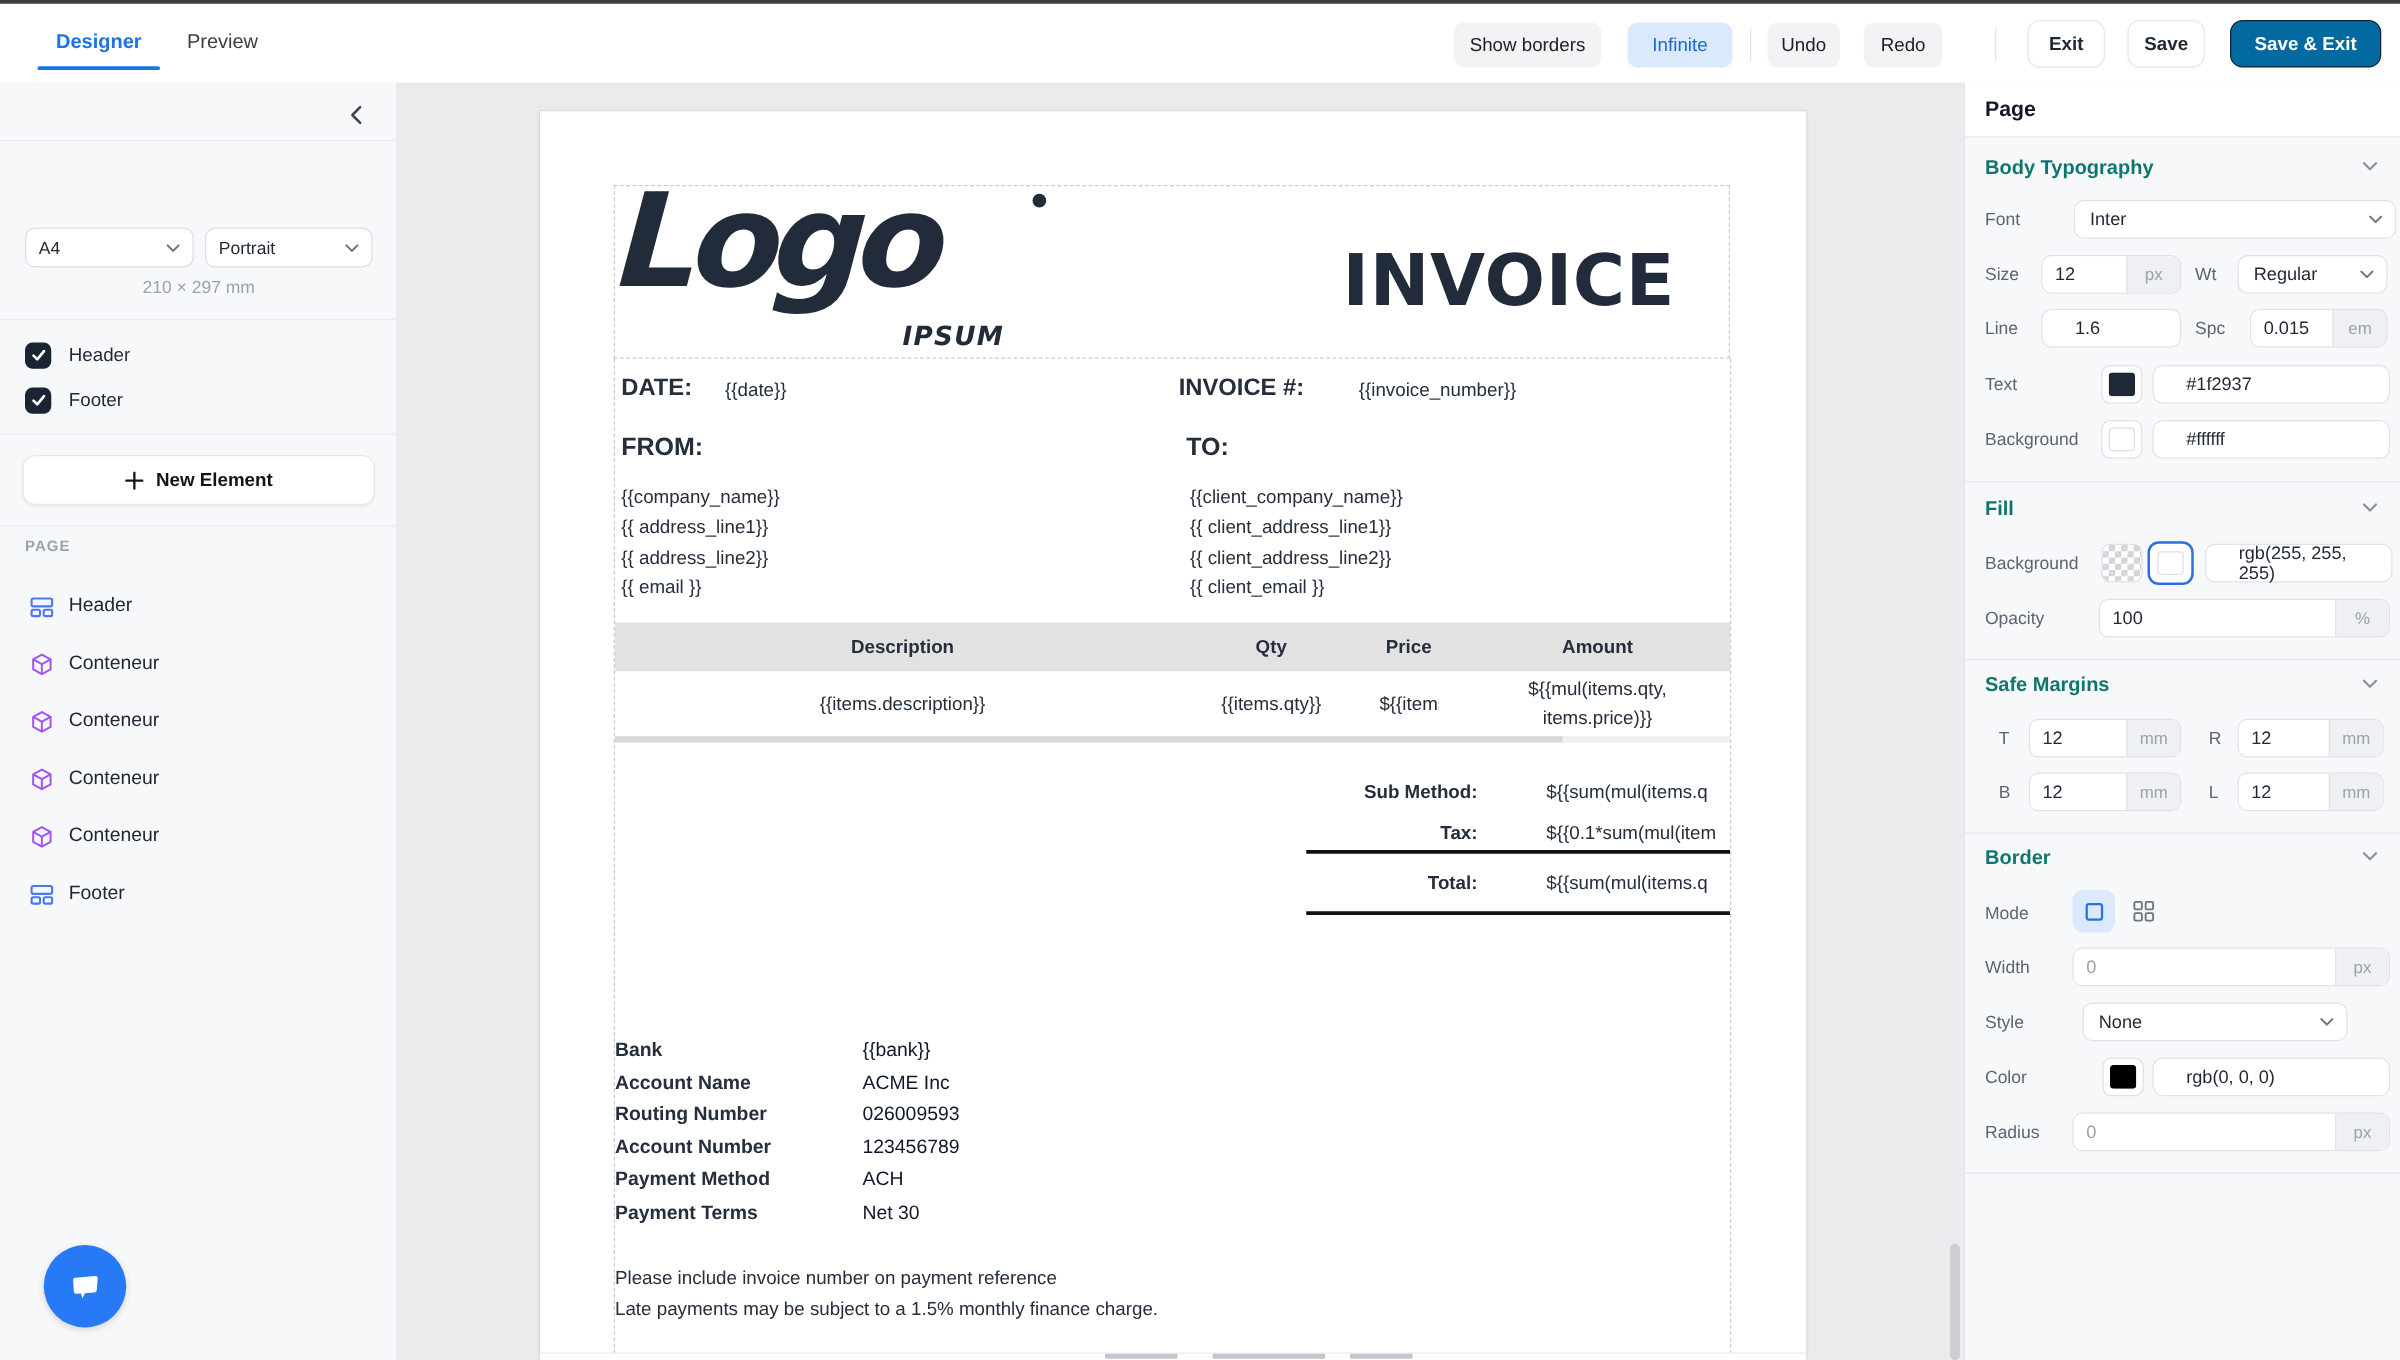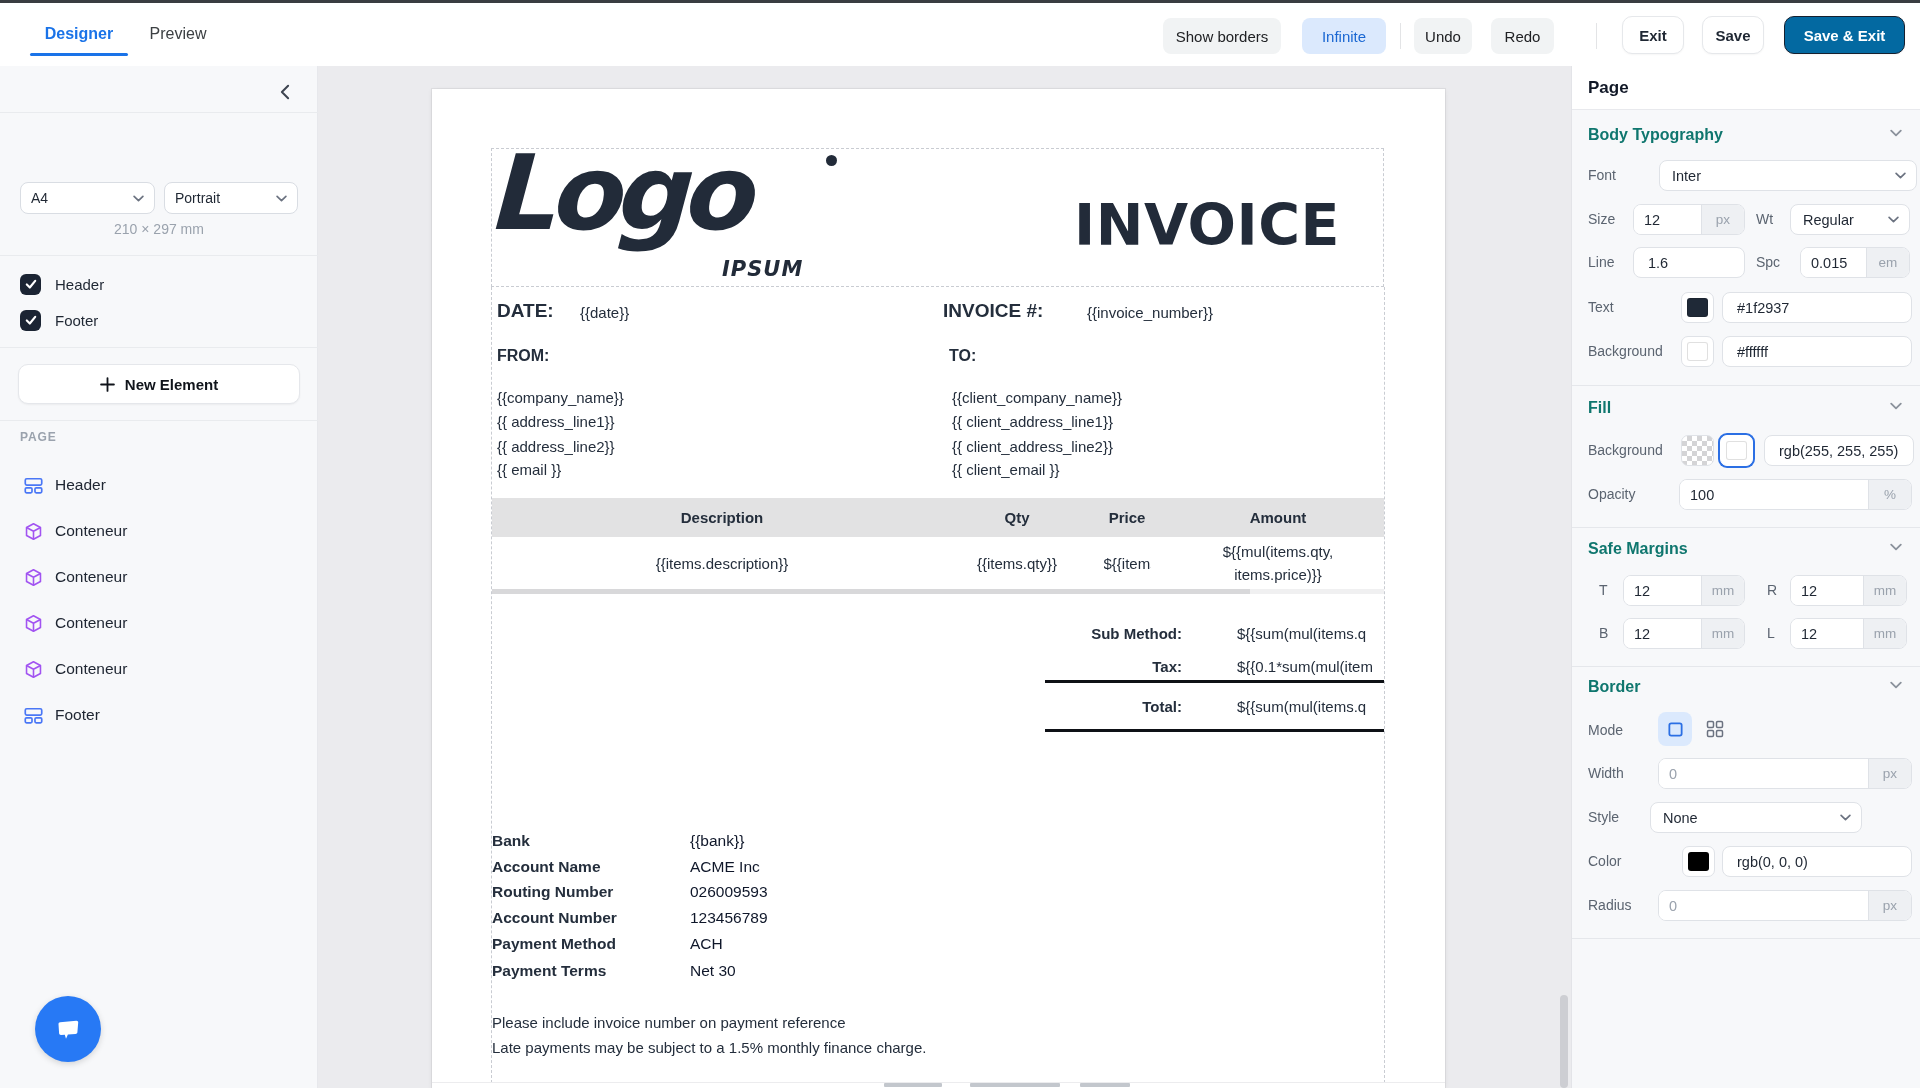--- a/index.html
+++ b/index.html
@@ -51,21 +51,21 @@
 
   .inv{color:#242e3c}
   .logo-wrap{position:absolute;left:64px;top:64px;width:345px;height:130px}
   .logo-text{position:absolute;left:0;top:-12px;font-family:"DejaVu Sans","Liberation Sans",sans-serif;font-weight:bold;font-style:italic;font-size:104px;letter-spacing:-7px;color:#222b39;transform:skewX(-4deg);line-height:1}
   .logo-dot{position:absolute;left:330px;top:2px;width:11px;height:11px;border-radius:50%;background:#222b39}
   .logo-sub{position:absolute;left:226px;top:104px;font-family:"DejaVu Sans","Liberation Sans",sans-serif;font-weight:bold;font-style:italic;font-size:21px;letter-spacing:1px;color:#222b39}
   .inv-title{position:absolute;right:105px;top:108px;font-family:"DejaVu Sans","Liberation Sans",sans-serif;font-weight:bold;font-size:57px;letter-spacing:.5px;color:#222b39;line-height:1}
 
   .meta-label{font-weight:bold;font-size:19px;color:#242e3c}
   .meta-value{font-size:15px;color:#242e3c}
-  .blk-label{font-weight:bold;font-size:16px;color:#242e3c}
+  .blk-label{font-weight:bold;font-size:20px;color:#242e3c}
   .tline{position:absolute;font-size:15px;color:#242e3c;white-space:nowrap}
 
   .tbl-head{position:absolute;left:60px;top:409px;width:892px;height:39px;background:#e2e2e3;display:flex;align-items:center;font-weight:bold;font-size:15px;color:#242e3c}
   .tbl-row{position:absolute;left:60px;top:448px;width:892px;height:52px;display:flex;align-items:center;font-size:15px;color:#242e3c}
   .c-desc{width:460px;text-align:center}
   .c-qty{width:130px;text-align:center}
   .c-price{width:90px;text-align:center}
   .c-amount{width:212px;text-align:center}
   .price-clip{display:inline-block;width:47px;overflow:hidden;white-space:nowrap;text-align:left;vertical-align:middle}
   .amount-wrap{display:inline-block;width:140px;line-height:1.55}
@@ -82,21 +82,21 @@
   .footer-frag{position:absolute;top:994px;height:4px;background:#c3c7cd;border-radius:1px}
 
   
   .panel{position:absolute;left:1571px;top:66px;width:349px;height:1022px;background:#f7f8fa;border-left:1px solid #e3e4e8;box-sizing:border-box;z-index:10}
   .panel-header{position:absolute;left:0;top:0;width:349px;height:44px;background:#fff;border-bottom:1px solid #e8e9ed;display:flex;align-items:center;padding-left:16px;box-sizing:border-box;font-size:17px;font-weight:600;color:#111827}
   .sec-title{position:absolute;left:16px;font-size:16px;font-weight:600;color:#0f766e}
   .sec-chev{position:absolute;left:318px;color:#8b929c;cursor:pointer}
   .p-divider{position:absolute;left:0;width:348px;height:1px;background:#e5e7eb}
   .p-label{position:absolute;font-size:14px;color:#5b6470}
   .p-input,.p-select,.p-group{position:absolute;height:31px;box-sizing:border-box;background:#fff;border:1px solid #dfe2e7;border-radius:8px;font-size:14.5px;color:#1f2733}
-  .p-input{padding:0 14px;display:flex;align-items:center}
+  .p-input{padding:0 26px;display:flex;align-items:center}
   .p-select{display:flex;align-items:center;justify-content:space-between;padding:0 10px 0 12px;cursor:pointer}
   .p-group{display:flex;overflow:hidden;padding:0}
   .p-group .val{flex:1;display:flex;align-items:center;padding-left:10px;background:#fff}
   .p-group .suffix{width:42px;display:flex;align-items:center;justify-content:center;background:#eef0f3;border-left:1px solid #dfe2e7;color:#9aa2ad;font-size:13.5px}
   .p-input.ghost,.p-group .val.ghost{color:#9aa2ad}
   .swatch{position:absolute;width:33px;height:31px;background:#fff;border:1px solid #dfe2e7;border-radius:7px;box-sizing:border-box;display:flex;align-items:center;justify-content:center;cursor:pointer}
   .swatch .chip{width:21px;height:19px;border-radius:3px;border:1px solid rgba(0,0,0,.12);box-sizing:border-box}
   .checker{background-image:linear-gradient(45deg,#d4d4d6 25%,transparent 25%,transparent 75%,#d4d4d6 75%),linear-gradient(45deg,#d4d4d6 25%,#ffffff 25%,#ffffff 75%,#d4d4d6 75%);background-size:10px 10px;background-position:0 0,5px 5px;border:1px solid #dfe2e7}
   .ring{box-shadow:0 0 0 2px #2b6fe4;border-color:#fff}
   .mode-btn{position:absolute;width:34px;height:34px;border-radius:8px;display:flex;align-items:center;justify-content:center;cursor:pointer}
@@ -475,21 +475,21 @@
         </span>
     </div>
 
     <div class="p-label" style="left:16px;top:699px">Width</div>
     <div class="p-group" style="left:86px;top:692px;width:254px">
       <span class="val ghost">0</span>
       <span class="suffix">px</span>
     </div>
 
     <div class="p-label" style="left:16px;top:743px">Style</div>
-    <div class="p-select" style="left:78px;top:736px;width:212px">
+    <div class="p-select" style="left:94px;top:736px;width:212px">
       <span>None</span>
       <span>
           <svg width="11" height="7" viewBox="0 0 10 6" fill="none" stroke="#6b7280" stroke-width="1.5" stroke-linecap="round" stroke-linejoin="round">
             <path d="M1 1l4 4 4-4"></path>
           </svg>
         </span>
     </div>
 
     <div class="p-label" style="left:16px;top:787px">Color</div>
     <div class="swatch" style="left:110px;top:780px">

